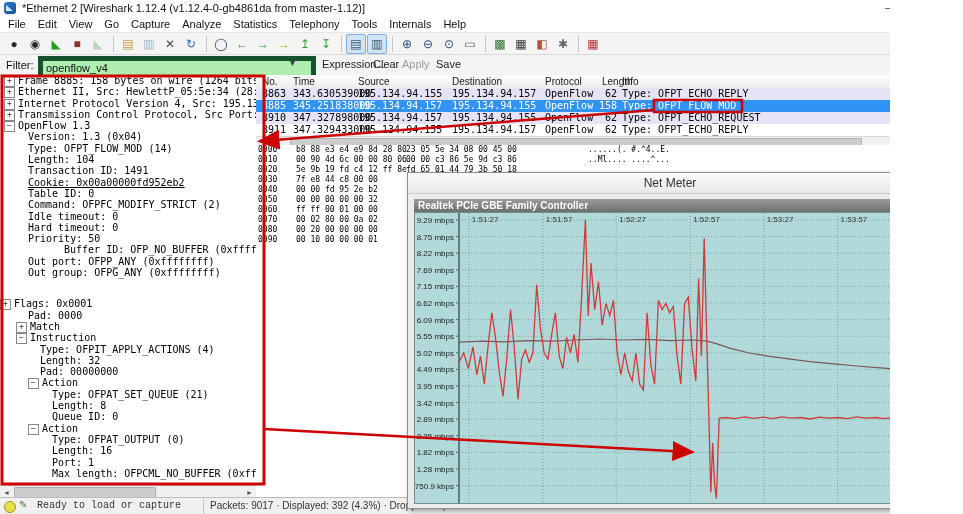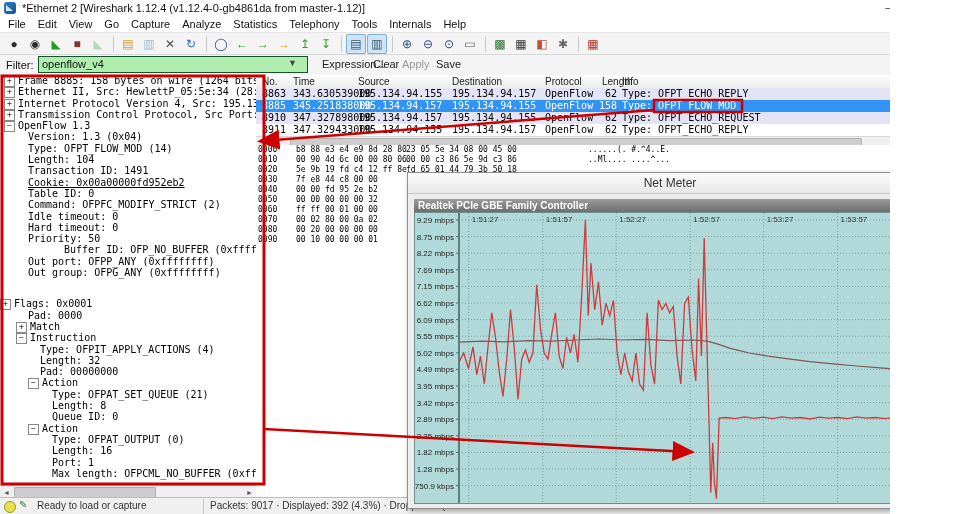--- a/index.html
+++ b/index.html
@@ -22,21 +22,21 @@
            border-bottom:1px solid #d9d9d9;display:flex;align-items:center;padding-left:4px;box-sizing:border-box;}
   .tb-icon{width:18px;height:18px;display:flex;align-items:center;justify-content:center;
            font-size:12px;border:1px solid transparent;border-radius:2px;margin-right:1px;}
   .tb-icon.toggled{background:#cfe4f7;border-color:#7fb0dd;}
   .tb-sep{width:1px;height:16px;background:#c8c8c8;margin:0 4px;}
   
   #filterbar{position:absolute;left:0;top:55px;width:963px;height:20px;background:#f4f4f4;
              border-bottom:1px solid #c9c9c9;font-size:11px;}
   #filter-label{position:absolute;left:6px;top:4px;color:#111;}
   #filter-input{position:absolute;left:38px;top:1px;width:262px;height:15px;background:#afeeaf;
-                border:1px solid #14532d;font-size:11px;padding:0 3px;color:#111;line-height:15px;}
+                border:5px solid #14532d;font-size:11px;padding:0 3px;color:#111;line-height:15px;}
   #filter-drop{position:absolute;left:288px;top:3px;font-size:9px;color:#444;}
   .filter-btn{position:absolute;top:3px;font-size:11px;color:#222;}
   .filter-btn.disabled{color:#9a9a9a;}
   
   #tree-panel{position:absolute;left:0;top:75px;width:256px;height:410px;background:#fff;
               overflow:hidden;border-right:1px solid #c9c9c9;}
   .tree-line{position:relative;height:11.3px;line-height:11.3px;white-space:nowrap;
              font-family:"DejaVu Sans Mono",monospace;font-size:10px;color:#000;}
   .exp{display:inline-block;width:9px;height:9px;border:1px solid #888;background:#fff;
        font-size:8px;line-height:8px;text-align:center;color:#333;margin-right:3px;vertical-align:1px;}
@@ -60,21 +60,21 @@
   .hexrow{position:relative;height:10px;line-height:10px;font-family:"DejaVu Sans Mono",monospace;
           font-size:8px;color:#000;white-space:nowrap;}
   .hexoff{position:absolute;left:2px;} .hexg1{position:absolute;left:40px;}
   .hexg2{position:absolute;left:150px;} .hexascii{position:absolute;left:332px;}
   
   #statusbar{position:absolute;left:0;top:497px;width:963px;height:17px;background:#f0f0f0;
              border-top:1px solid #bdbdbd;font-size:10px;color:#333;}
   #st-circle{position:absolute;left:4px;top:3px;width:10px;height:10px;border-radius:50%;
              background:#e8e04a;border:1px solid #a09820;}
   #st-edit{position:absolute;left:19px;top:1px;font-size:10px;color:#3a7a3a;}
-  #st-left{position:absolute;left:37px;top:2px;}
+  #st-left{position:absolute;left:37px;top:2px;font-family:Liberation Mono, monospace;}
   #st-sep{position:absolute;left:203px;top:1px;width:1px;height:15px;background:#c6c6c6;}
   #st-right{position:absolute;left:210px;top:2px;white-space:nowrap;}
   
   #netmeter{position:absolute;left:407px;top:172px;width:526px;height:337px;z-index:20;
             background:#ececec;border:1px solid #8f8f8f;box-shadow:2px 2px 5px rgba(0,0,0,0.35);box-sizing:border-box;}
   #nm-titlebar{position:absolute;left:0;top:0;width:100%;height:20px;background:linear-gradient(#fbfbfb,#e8e8e8);
                border-bottom:1px solid #c9c9c9;}
   #nm-title{position:absolute;left:0;top:3px;width:100%;text-align:center;font-size:12px;color:#333;}
   #nm-close{position:absolute;right:4px;top:3px;width:14px;height:13px;background:#d6d6d6;border:1px solid #9a9a9a;
             font-size:8px;line-height:12px;text-align:center;color:#444;}

